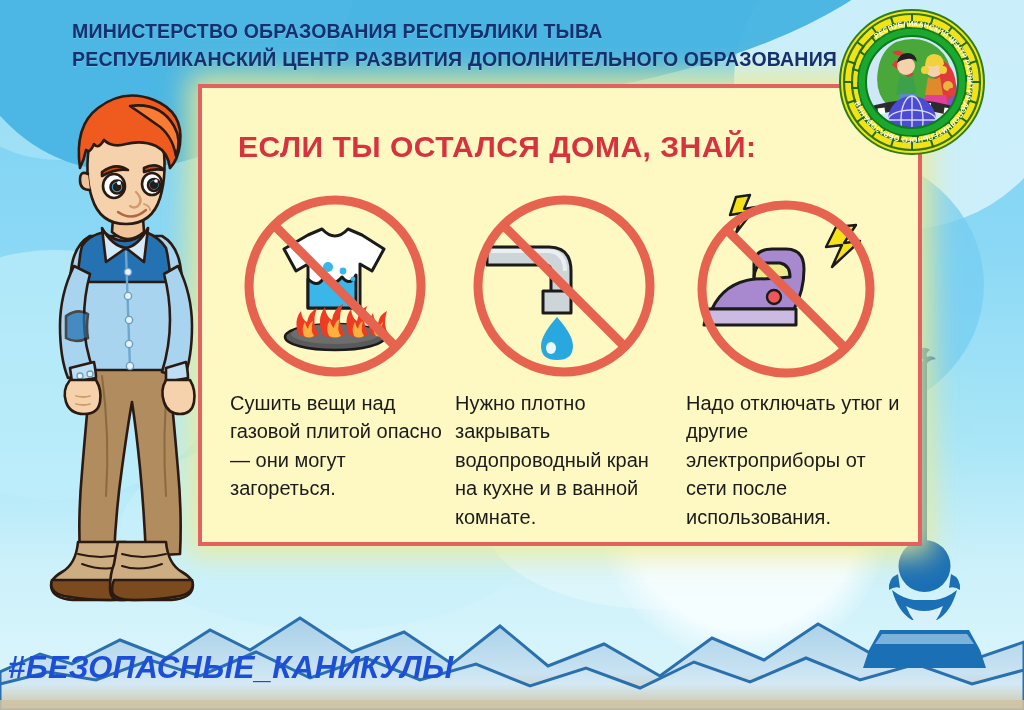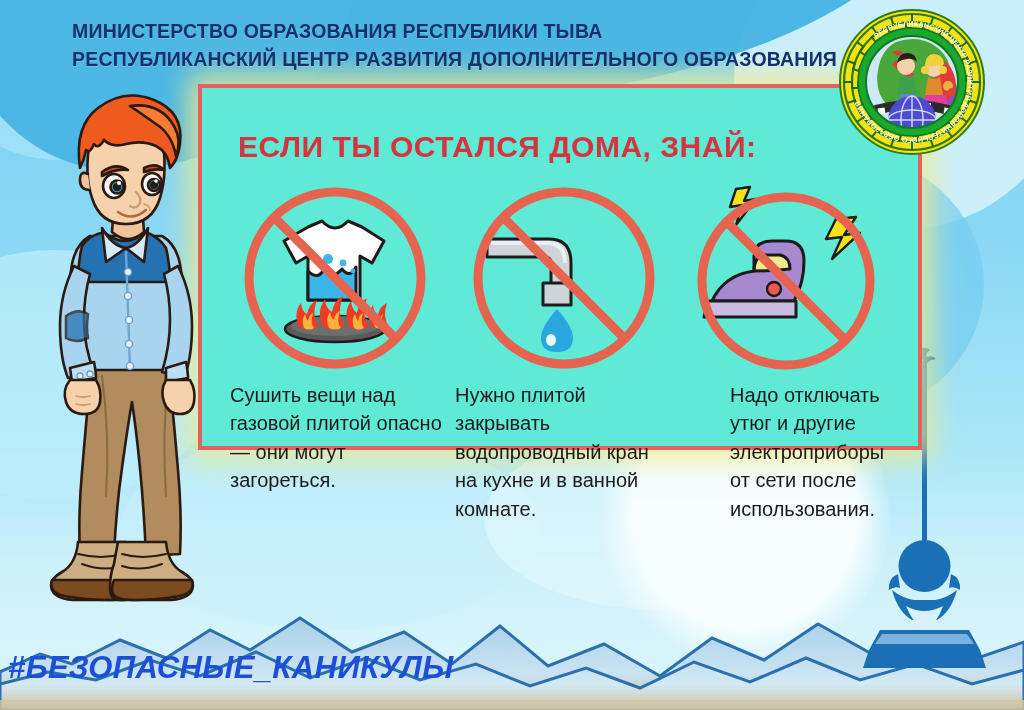--- a/index.html
+++ b/index.html
@@ -80,37 +80,37 @@
   
   .monument {
     position:absolute; right:28px; bottom:42px;
     width:140px; height:330px;
   }
 
   
   .panel {
     position:absolute;
     left:198px; top:84px;
-    width:724px; height:366px;
-    background:#5eead4;
+    width:724px; height:462px;
+    background:#fef9c3;
     border:4px solid #e2625f;
     box-shadow:0 0 26px 10px rgba(238,235,142,.85);
   }
   .panel-title {
     position:absolute; left:36px; top:42px;
     font-size:30px; font-weight:bold;
     letter-spacing:.5px;
     color:#d6333f;
     font-family:"Liberation Sans", sans-serif;
     white-space:nowrap;
   }
 
   
   .cols {
-    position:absolute; left:24px; top:97px;
+    position:absolute; left:24px; top:105px;
     width:676px; height:370px;
     display:flex;
     justify-content:space-between;
   }
   .col { width:218px; position:relative; }
 
   .icon-wrap {
     position:relative;
     width:186px; height:186px;
     margin:0 auto 10px auto;
@@ -119,21 +119,21 @@
 
   .col-text {
     font-size:20px;
     line-height:1.42;
     color:#1b1b1b;
     font-family:"Liberation Sans", sans-serif;
     padding:0 2px;
   }
   .col-1 .col-text { padding-left:4px; }
   .col-2 .col-text { padding-left:0px; }
-  .col-3 .col-text { padding-left:2px;margin-left:44px; }
+  .col-3 .col-text { padding-left:2px; }
 
   
   .header-text {
     position:absolute; left:24px; top:18px;
     z-index:12;
     margin-left:48px;
   }
   .header-line {
     font-size:19.5px;
     font-weight:bold;
@@ -459,21 +459,21 @@
             </g>
             <path d="M20,58 l56,0 q18,0 18,20" fill="none" stroke="#eaf0f2" stroke-width="4"></path>
 
             <path d="M86,124 q16,18 16,29 q0,14 -16,14 q-16,0 -16,-14 q0,-11 16,-29 Z" fill="#29a8e0"></path>
             <ellipse cx="80" cy="155" rx="5" ry="6" fill="#eaf8ff"></ellipse>
 
             <circle cx="93" cy="93" r="86" fill="none" stroke="#e5634f" stroke-width="9"></circle>
             <line x1="32" y1="32" x2="154" y2="154" stroke="#e5634f" stroke-width="9"></line>
           </svg>
         </div>
-        <div class="col-text">Нужно плитой закрывать водопроводный кран на кухне и в ванной комнате.</div>
+        <div class="col-text">Нужно плотно закрывать водопроводный кран на кухне и в ванной комнате.</div>
       </div>
 
       <div class="col col-3">
         <div class="icon-wrap">
           <svg viewBox="0 0 186 186">
 
             <g stroke="#1b1b1b" stroke-width="3" stroke-linejoin="round">
               <path d="M12,116 q12,-26 42,-30 l0,-14 q0,-16 18,-16 l14,0 q18,0 18,20 q0,22 -10,40 Z" fill="#a888cf"></path>
               <path d="M54,86 q0,-14 10,-16 l16,0 q10,2 10,14 q-18,2 -36,2 Z" fill="#eeeb8e"></path>
               <path d="M8,116 l88,0 l0,16 l-92,0 Z" fill="#cbbbe2"></path>

